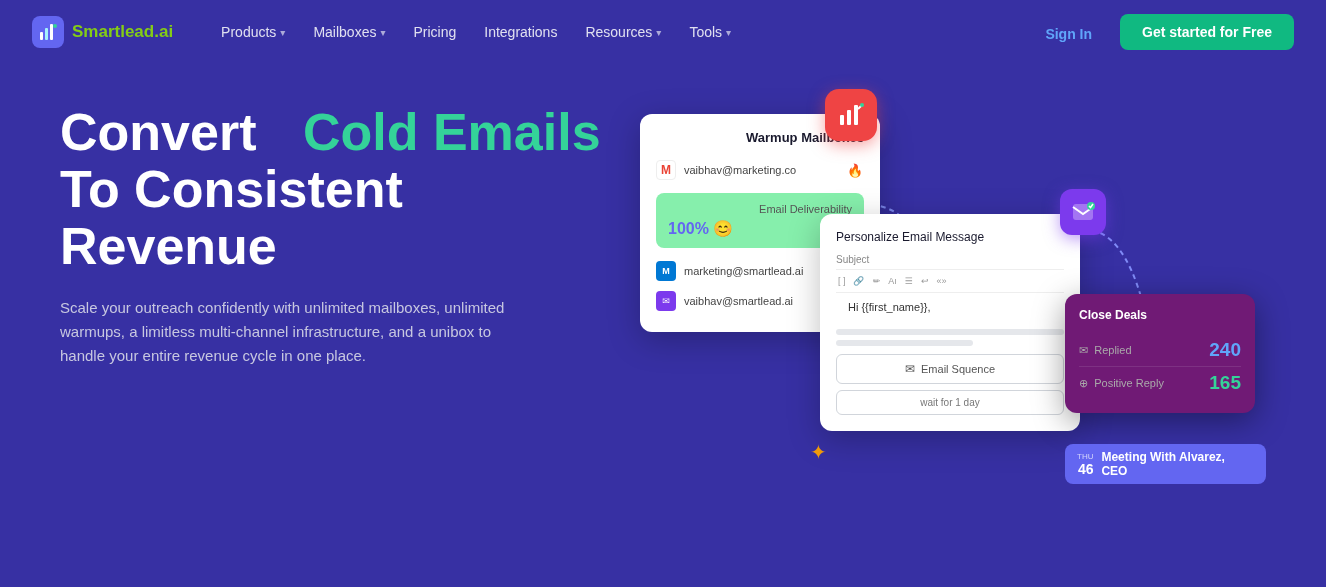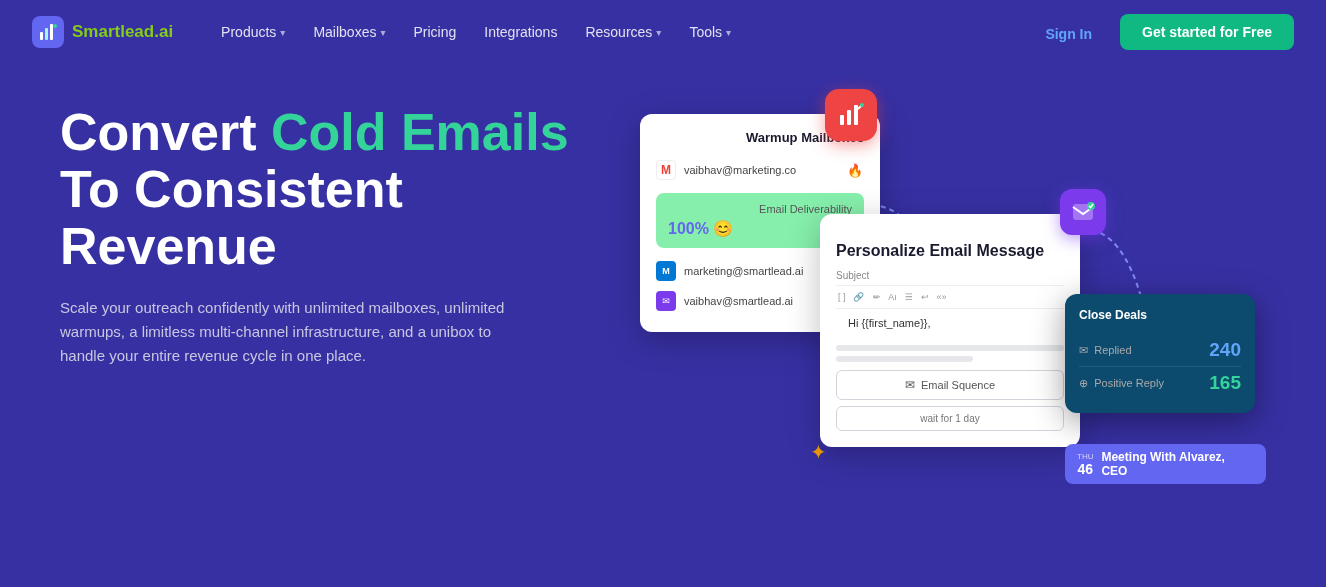--- a/index.html
+++ b/index.html
@@ -102,20 +102,21 @@
     }
     .hero-title {
       font-size: 52px;
       font-weight: 800;
       color: #fff;
       line-height: 1.1;
       margin-bottom: 20px;
     }
     .hero-title .highlight {
       color: #34d399;
+      margin-left: 32px;
     }
     .hero-subtitle {
       font-size: 15px;
       color: #c7c7e0;
       line-height: 1.6;
       max-width: 480px;
     }
 
     
     .hero-right {
@@ -229,25 +230,24 @@
       top: 130px;
       left: 200px;
       width: 260px;
       background: #fff;
       border-radius: 12px;
       padding: 16px;
       box-shadow: 0 8px 32px rgba(0,0,0,0.25);
       z-index: 4;
     }
     .card-email-title {
-      font-size: 16px;
-      font-weight: 700;
+      font-size: 12px;
+      font-weight: 400;
       color: #1a1a2e;
       margin-bottom: 10px;
-      margin-top: 12px;
     }
     .email-field-label {
       font-size: 10px;
       color: #888;
       margin-bottom: 4px;
     }
     .email-toolbar {
       display: flex;
       gap: 4px;
       padding: 4px 0;
@@ -317,21 +317,21 @@
       box-shadow: 0 4px 16px rgba(124,58,237,0.5);
       z-index: 5;
     }
 
     
     .card-close {
       position: absolute;
       top: 210px;
       left: 445px;
       width: 190px;
-      background: #0c4a6e;
+      background: #701a75;
       border-radius: 12px;
       padding: 14px;
       box-shadow: 0 8px 32px rgba(0,0,0,0.4);
       z-index: 4;
     }
     .card-close-title {
       font-size: 12px;
       font-weight: 700;
       color: #fff;
       margin-bottom: 12px;
@@ -365,21 +365,21 @@
       left: 445px;
       background: #6366f1;
       border-radius: 8px;
       padding: 6px 12px;
       display: flex;
       align-items: center;
       gap: 8px;
       z-index: 4;
     }
     .meeting-date {
-      text-align: center;
+      text-align: right;
     }
     .meeting-date-day {
       font-size: 8px;
       color: rgba(255,255,255,0.7);
       text-transform: uppercase;
     }
     .meeting-date-num {
       font-size: 14px;
       font-weight: 800;
       color: #fff;

